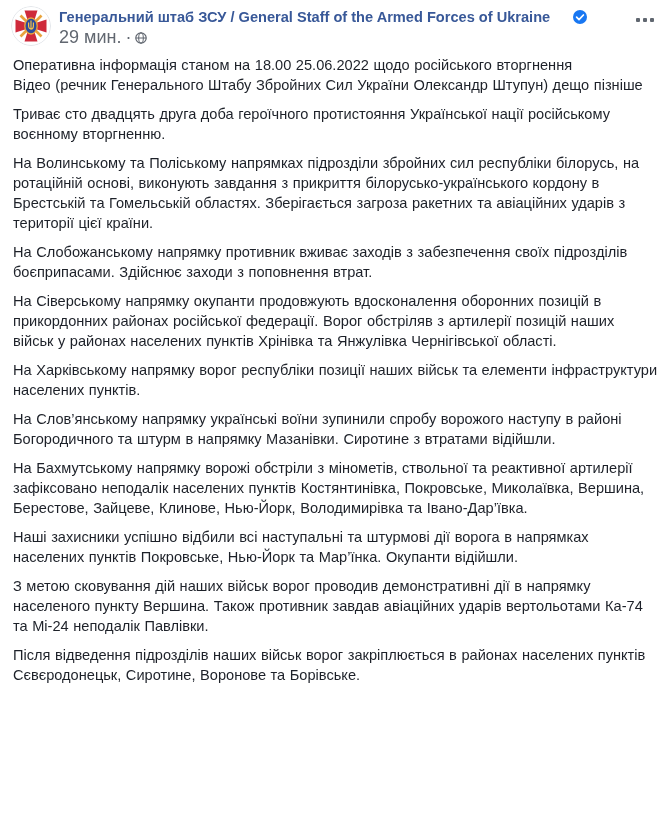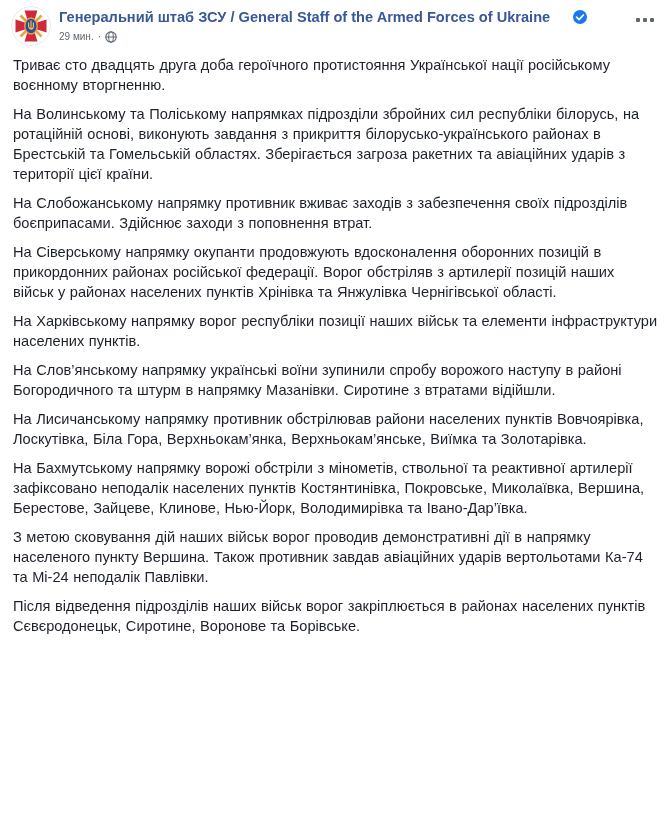--- a/index.html
+++ b/index.html
@@ -56,21 +56,21 @@
     width: 14px;
     height: 14px;
     flex: 0 0 14px;
     display: inline-block;
   }
   .meta-row {
     display: flex;
     align-items: center;
     gap: 4px;
     margin-top: 4px;
-    font-size: 10px;
+    font-size: 18px;
     color: #616770;
     line-height: 14px;
   }
   .timestamp { cursor: pointer; }
   .meta-sep { color: #616770; }
   .globe-icon { display: inline-block; width: 12px; height: 12px; }
   .more-button {
     position: absolute;
     top: 12px;
     right: 16px;
@@ -153,25 +153,26 @@
 
     <div class="more-button">
       <i></i>
       <i></i>
       <i></i>
     </div>
 
   </div>
 
   <div class="post-body" id="post-body">
+      <p>Оперативна інформація станом на 18.00 25.06.2022 щодо російського вторгнення<br>Відео (речник Генерального Штабу Збройних Сил України Олександр Штупун) дещо пізніше</p>
       <p>Триває сто двадцять друга доба героїчного протистояння Української нації російському воєнному вторгненню.</p>
-      <p>На Волинському та Поліському напрямках підрозділи збройних сил республіки білорусь, на ротаційній основі, виконують завдання з прикриття білорусько-українського районах в Брестській та Гомельській областях. Зберігається загроза ракетних та авіаційних ударів з території цієї країни.</p>
+      <p>На Волинському та Поліському напрямках підрозділи збройних сил республіки білорусь, на ротаційній основі, виконують завдання з прикриття білорусько-українського кордону в Брестській та Гомельській областях. Зберігається загроза ракетних та авіаційних ударів з території цієї країни.</p>
       <p>На Слобожанському напрямку противник вживає заходів з забезпечення своїх підрозділів боєприпасами. Здійснює заходи з поповнення втрат.</p>
       <p>На Сіверському напрямку окупанти продовжують вдосконалення оборонних позицій в прикордонних районах російської федерації. Ворог обстріляв з артилерії позицій наших військ у районах населених пунктів Хрінівка та Янжулівка Чернігівської області.</p>
       <p>На Харківському напрямку ворог республіки позиції наших військ та елементи інфраструктури населених пунктів.</p>
       <p>На Слов’янському напрямку українські воїни зупинили спробу ворожого наступу в районі Богородичного та штурм в напрямку Мазанівки. Сиротине з втратами відійшли.</p>
-      <p>На Лисичанському напрямку противник обстрілював райони населених пунктів Вовчоярівка, Лоскутівка, Біла Гора, Верхньокам’янка, Верхньокам’янське, Виїмка та Золотарівка.</p>
       <p>На Бахмутському напрямку ворожі обстріли з мінометів, ствольної та реактивної артилерії зафіксовано неподалік населених пунктів Костянтинівка, Покровське, Миколаївка, Вершина, Берестове, Зайцеве, Клинове, Нью-Йорк, Володимирівка та Івано-Дар’ївка.</p>
+      <p>Наші захисники успішно відбили всі наступальні та штурмові дії ворога в напрямках населених пунктів Покровське, Нью-Йорк та Мар’їнка. Окупанти відійшли.</p>
       <p>З метою сковування дій наших військ ворог проводив демонстративні дії в напрямку населеного пункту Вершина. Також противник завдав авіаційних ударів вертольотами Ка-74 та Мі-24 неподалік Павлівки.</p>
       <p>Після відведення підрозділів наших військ ворог закріплюється в районах населених пунктів Сєвєродонецьк, Сиротине, Воронове та Борівське.</p>
     </div>
 
 </div>
 
 </body></html>

